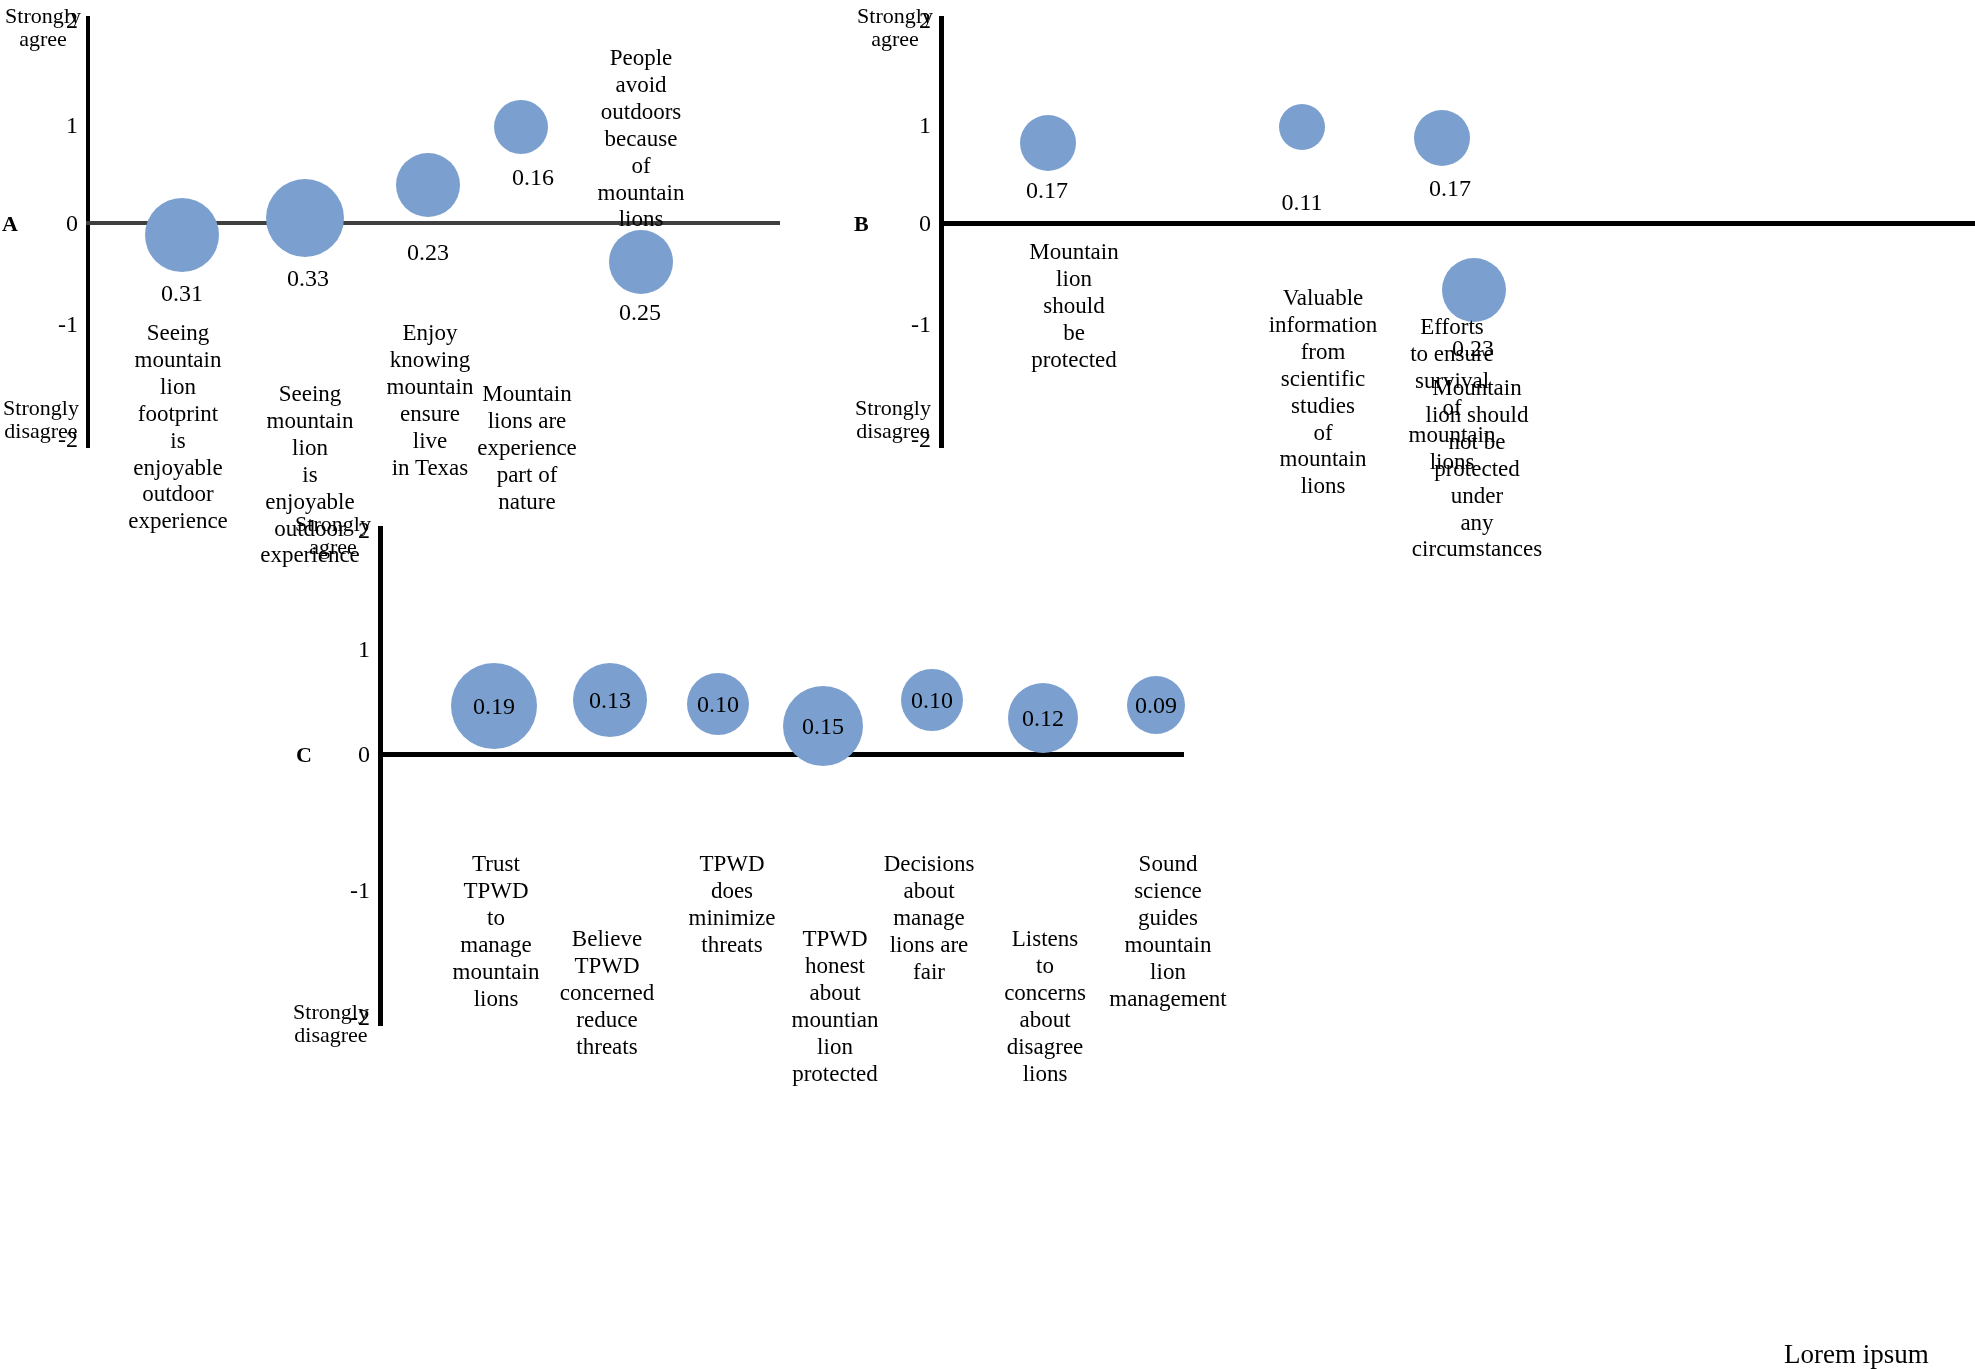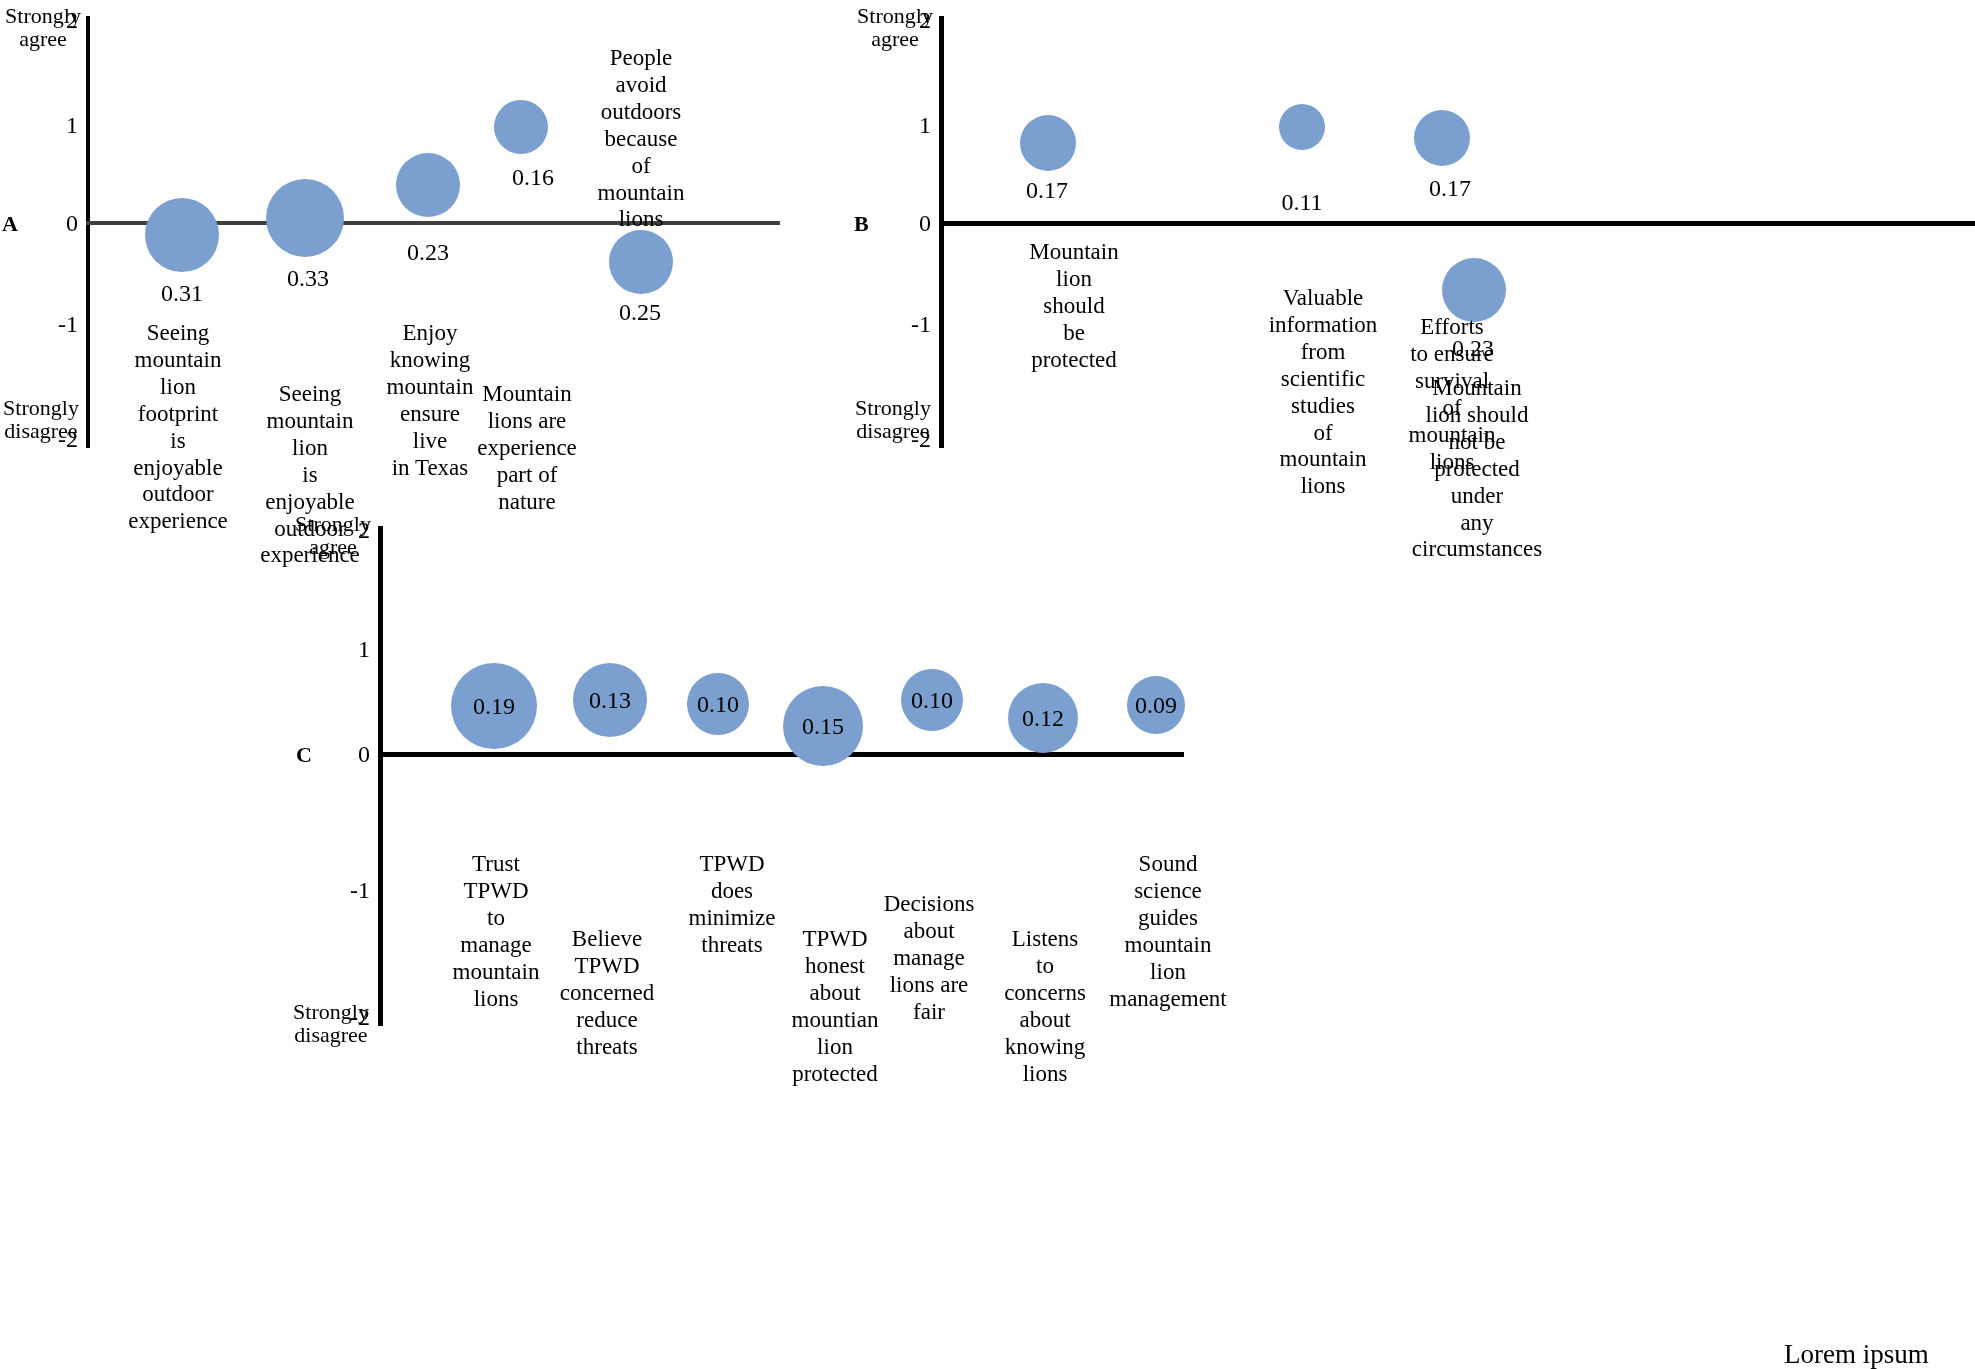--- a/index.html
+++ b/index.html
@@ -240,21 +240,21 @@
   </div>
 
   <div class="item-label" style="left:496px; top:851px;">Trust TPWD to
 manage mountain lions</div>
   <div class="item-label" style="left:607px; top:926px;">Believe TPWD concerned
 reduce threats</div>
   <div class="item-label" style="left:732px; top:851px;">TPWD does
 minimize threats</div>
   <div class="item-label" style="left:835px; top:926px;">TPWD honest about
 mountian lion protected</div>
-  <div class="item-label" style="left:929px; top:851px;margin-top:40px;">Decisions about
+  <div class="item-label" style="left:929px; top:851px;">Decisions about
 manage lions are fair</div>
   <div class="item-label" style="left:1045px; top:926px;">Listens to concerns
-about knowing lions</div>
+about disagree lions</div>
   <div class="item-label" style="left:1168px; top:851px;">Sound science guides
 mountain lion management</div>
 </div>
 
 <div class="footer-note" style="left:1784px; top:1341px;">Lorem ipsum</div>
 
 </body></html>

